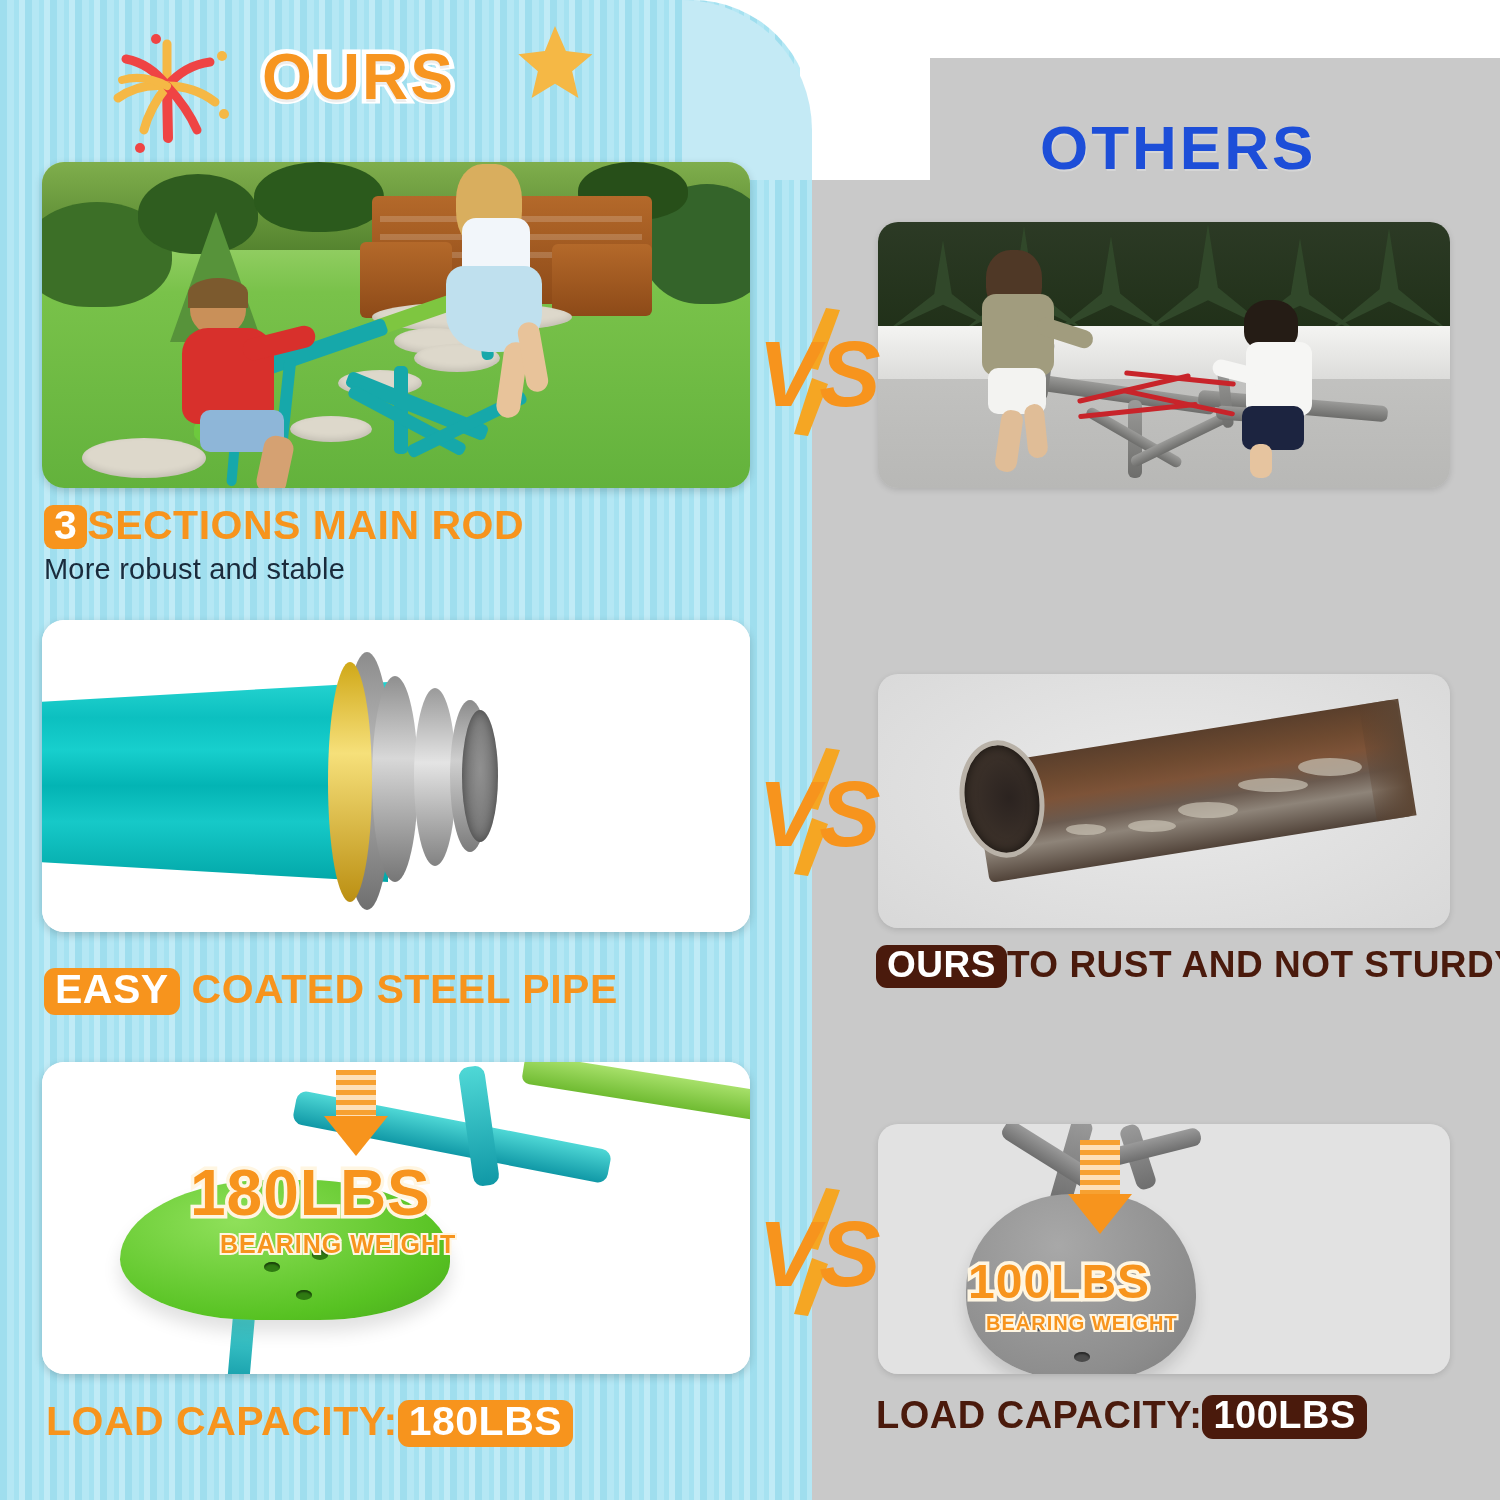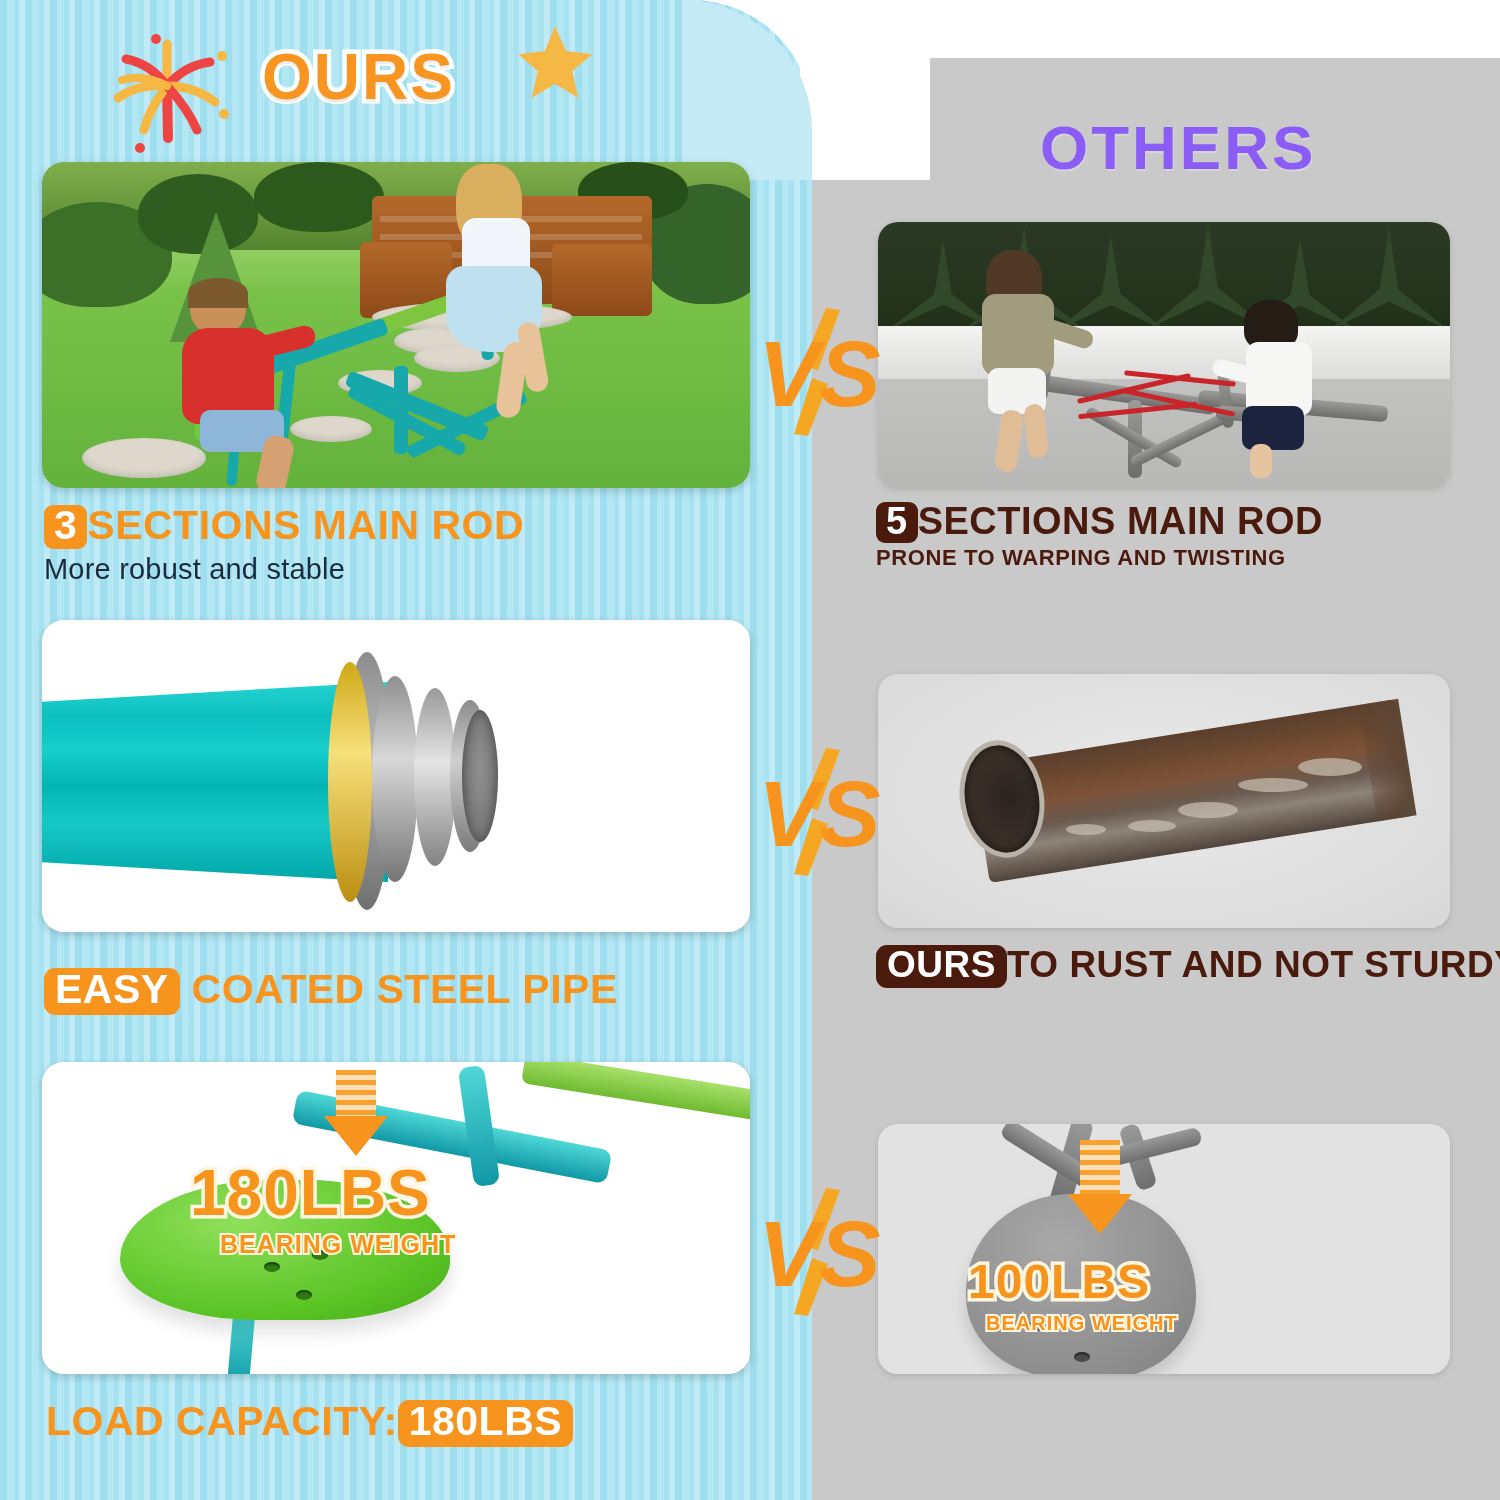--- a/index.html
+++ b/index.html
@@ -51,21 +51,21 @@
     -webkit-text-stroke:9px #ffffff;
     paint-order:stroke fill;
     text-shadow:0 3px 0 rgba(0,0,0,.07);
   }
   .firework{ position:absolute; left:100px; top:8px; width:135px; height:130px; }
   .star{ position:absolute; left:516px; top:5px; width:78px; height:78px; }
 
   .title-others{
     position:absolute; left:1040px; top:112px;
     font-size:62px; font-weight:bold; letter-spacing:3px;
-    color:#8b5cf6; z-index:5;
+    color:#1d4ed8; z-index:5;
     text-shadow:1px 2px 0 rgba(255,255,255,.25);
   }
 
   
   .card{ position:absolute; overflow:hidden; z-index:4; }
   .card-ours{ border-radius:22px; box-shadow:0 3px 8px rgba(0,0,0,.18); }
   .card-others{ border-radius:20px; box-shadow:0 2px 6px rgba(0,0,0,.13); }
 
   
   .ph-yard{ position:absolute; inset:0; background:linear-gradient(#bfe38f,#79c24a 40%,#63b23c); }
@@ -375,26 +375,20 @@
 
       <div class="kid" style="left:372px;top:86px;width:40px;height:44px;border-radius:50%;background:#e6c49f;"></div>
       <div class="kid" style="left:366px;top:78px;width:54px;height:50px;border-radius:44% 44% 36% 36%;background:#251c15;"></div>
       <div class="kid" style="left:368px;top:120px;width:66px;height:74px;border-radius:12px;background:#f6f6f4;"></div>
       <div class="kid" style="left:364px;top:184px;width:62px;height:44px;border-radius:10px;background:#1c2440;"></div>
       <div class="kid" style="left:334px;top:142px;width:54px;height:17px;border-radius:9px;background:#f6f6f4;transform:rotate(14deg);"></div>
       <div class="kid" style="left:372px;top:222px;width:22px;height:34px;border-radius:9px;background:#e6c49f;"></div>
     </div>
   </div>
 
-  <div class="cap" style="left:876px;top:500px;">
-    <div class="cap-headline dark" style="font-size:38px;">
-      <span class="badge-num dark">5</span><span>SECTIONS MAIN ROD</span>
-    </div>
-    <div class="cap-sub dark">PRONE TO WARPING AND TWISTING</div>
-  </div>
 
   <div class="card card-others" style="left:878px;top:674px;width:572px;height:254px;">
     <div class="rust-bg">
       <div class="rust-tube"></div>
       <div class="rust-mouth"></div>
       <div class="rust-speck" style="left:300px;top:128px;width:60px;height:16px;"></div>
       <div class="rust-speck" style="left:360px;top:104px;width:70px;height:14px;"></div>
       <div class="rust-speck" style="left:250px;top:146px;width:48px;height:12px;"></div>
       <div class="rust-speck" style="left:420px;top:84px;width:64px;height:18px;"></div>
       <div class="rust-speck" style="left:188px;top:150px;width:40px;height:11px;"></div>
@@ -420,20 +414,25 @@
       <div class="hole" style="left:148px;top:198px;background:#4b4b4b;"></div>
       <div class="arrow-wrap" style="left:190px;top:16px;">
         <div class="arrow-tail" style="height:54px;"></div>
         <div class="arrow-head"></div>
       </div>
       <div class="lbs-big" style="left:90px;top:130px;font-size:48px;">100LBS</div>
       <div class="lbs-sub" style="left:108px;top:188px;font-size:20px;">BEARING WEIGHT</div>
     </div>
   </div>
 
+  <div class="cap" style="left:876px;top:1394px;">
+    <div class="cap-headline dark" style="font-size:38px;">
+      <span>LOAD CAPACITY:</span><span class="pill dark">100LBS</span>
+    </div>
+  </div>
 
   <svg class="vs" style="left:752px;top:308px;" viewBox="0 0 140 130">
     <path d="M88 2 L66 62 L50 58 L74 0 Z" fill="#f5a623"></path>
     <path d="M42 126 L60 70 L76 76 L56 128 Z" fill="#f5a623"></path>
     <text x="6" y="98" font-family="Liberation Sans, sans-serif" font-size="92" font-weight="bold" font-style="italic" fill="#f7941d">VS</text>
   </svg>
 
   <svg class="vs" style="left:752px;top:748px;" viewBox="0 0 140 130">
     <path d="M88 2 L66 62 L50 58 L74 0 Z" fill="#f5a623"></path>
     <path d="M42 126 L60 70 L76 76 L56 128 Z" fill="#f5a623"></path>

